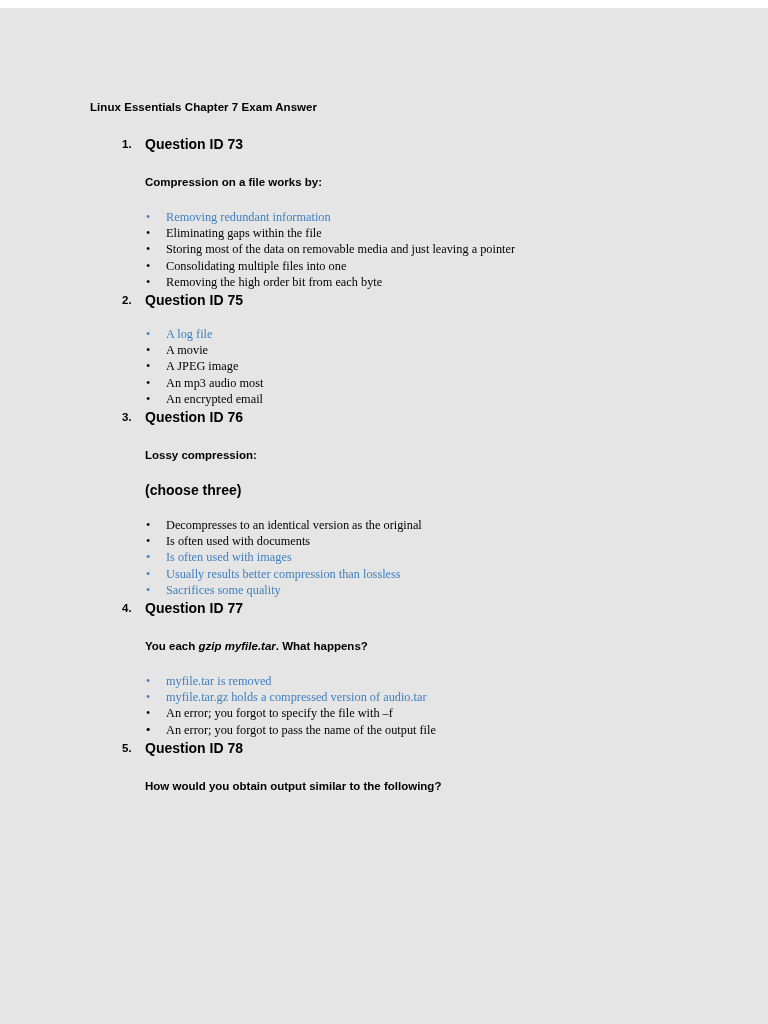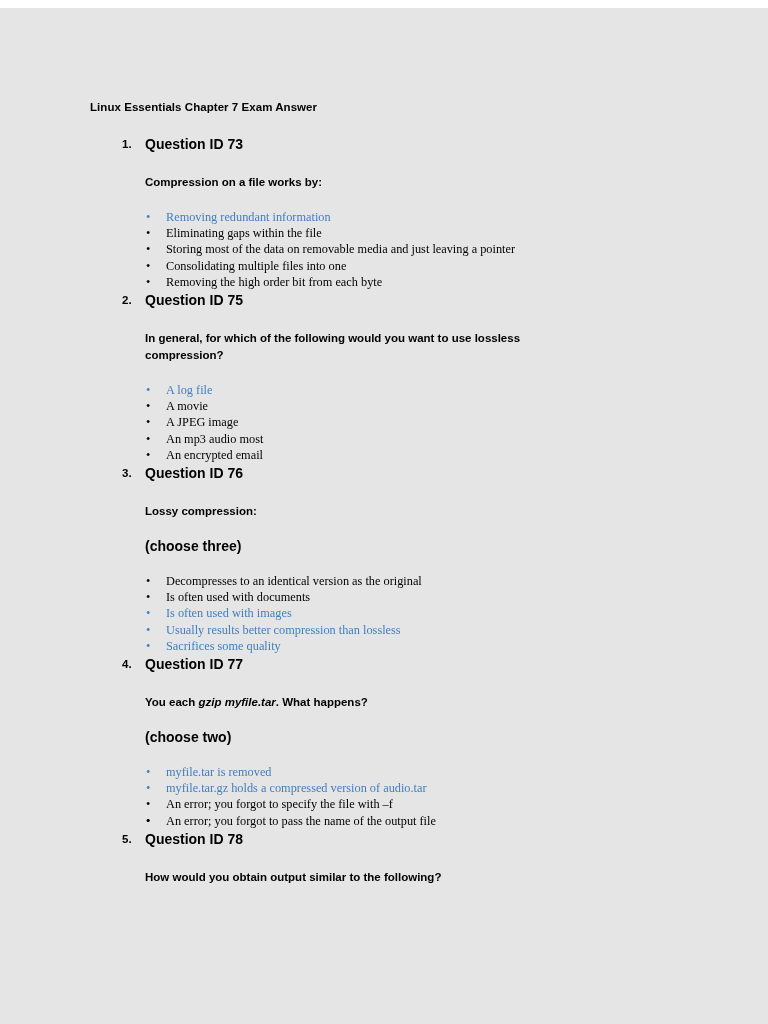--- a/index.html
+++ b/index.html
@@ -129,21 +129,20 @@
           <li><span class="bullet">•</span><span>Eliminating gaps within the file</span></li>
           <li><span class="bullet">•</span><span>Storing most of the data on removable media and just leaving a pointer</span></li>
           <li><span class="bullet">•</span><span>Consolidating multiple files into one</span></li>
           <li><span class="bullet">•</span><span>Removing the high order bit from each byte</span></li>
         </ul>
         <div class="spacer-after-answers"></div>
       </li>
       <li class="qitem">
         <span class="qnum">2.</span>
         <div class="qhead">Question ID 75</div>
-        <div class="qprompt">In general, for which of the following would you want to use lossless compression?</div>
         <ul class="answers">
           <li class="correct"><span class="bullet">•</span><span>A log file</span></li>
           <li><span class="bullet">•</span><span>A movie</span></li>
           <li><span class="bullet">•</span><span>A JPEG image</span></li>
           <li><span class="bullet">•</span><span>An mp3 audio most</span></li>
           <li><span class="bullet">•</span><span>An encrypted email</span></li>
         </ul>
         <div class="spacer-after-answers"></div>
       </li>
       <li class="qitem">
@@ -157,21 +156,20 @@
           <li class="correct"><span class="bullet">•</span><span>Is often used with images</span></li>
           <li class="correct"><span class="bullet">•</span><span>Usually results better compression than lossless</span></li>
           <li class="correct"><span class="bullet">•</span><span>Sacrifices some quality</span></li>
         </ul>
         <div class="spacer-after-answers"></div>
       </li>
       <li class="qitem">
         <span class="qnum">4.</span>
         <div class="qhead">Question ID 77</div>
         <div class="qprompt"><span>You each </span><span class="mono-em">gzip myfile.tar</span><span>. What happens?</span></div>
-        <div class="qchoose">(choose two)</div>
         <ul class="answers">
           <li class="correct"><span class="bullet">•</span><span>myfile.tar is removed</span></li>
           <li class="correct"><span class="bullet">•</span><span>myfile.tar.gz holds a compressed version of audio.tar</span></li>
           <li><span class="bullet">•</span><span>An error; you forgot to specify the file with –f</span></li>
           <li><span class="bullet">•</span></li>
           <li><span class="bullet">•</span><span>An error; you forgot to pass the name of the output file</span></li>
         </ul>
         <div class="spacer-after-answers"></div>
       </li>
       <li class="qitem">

